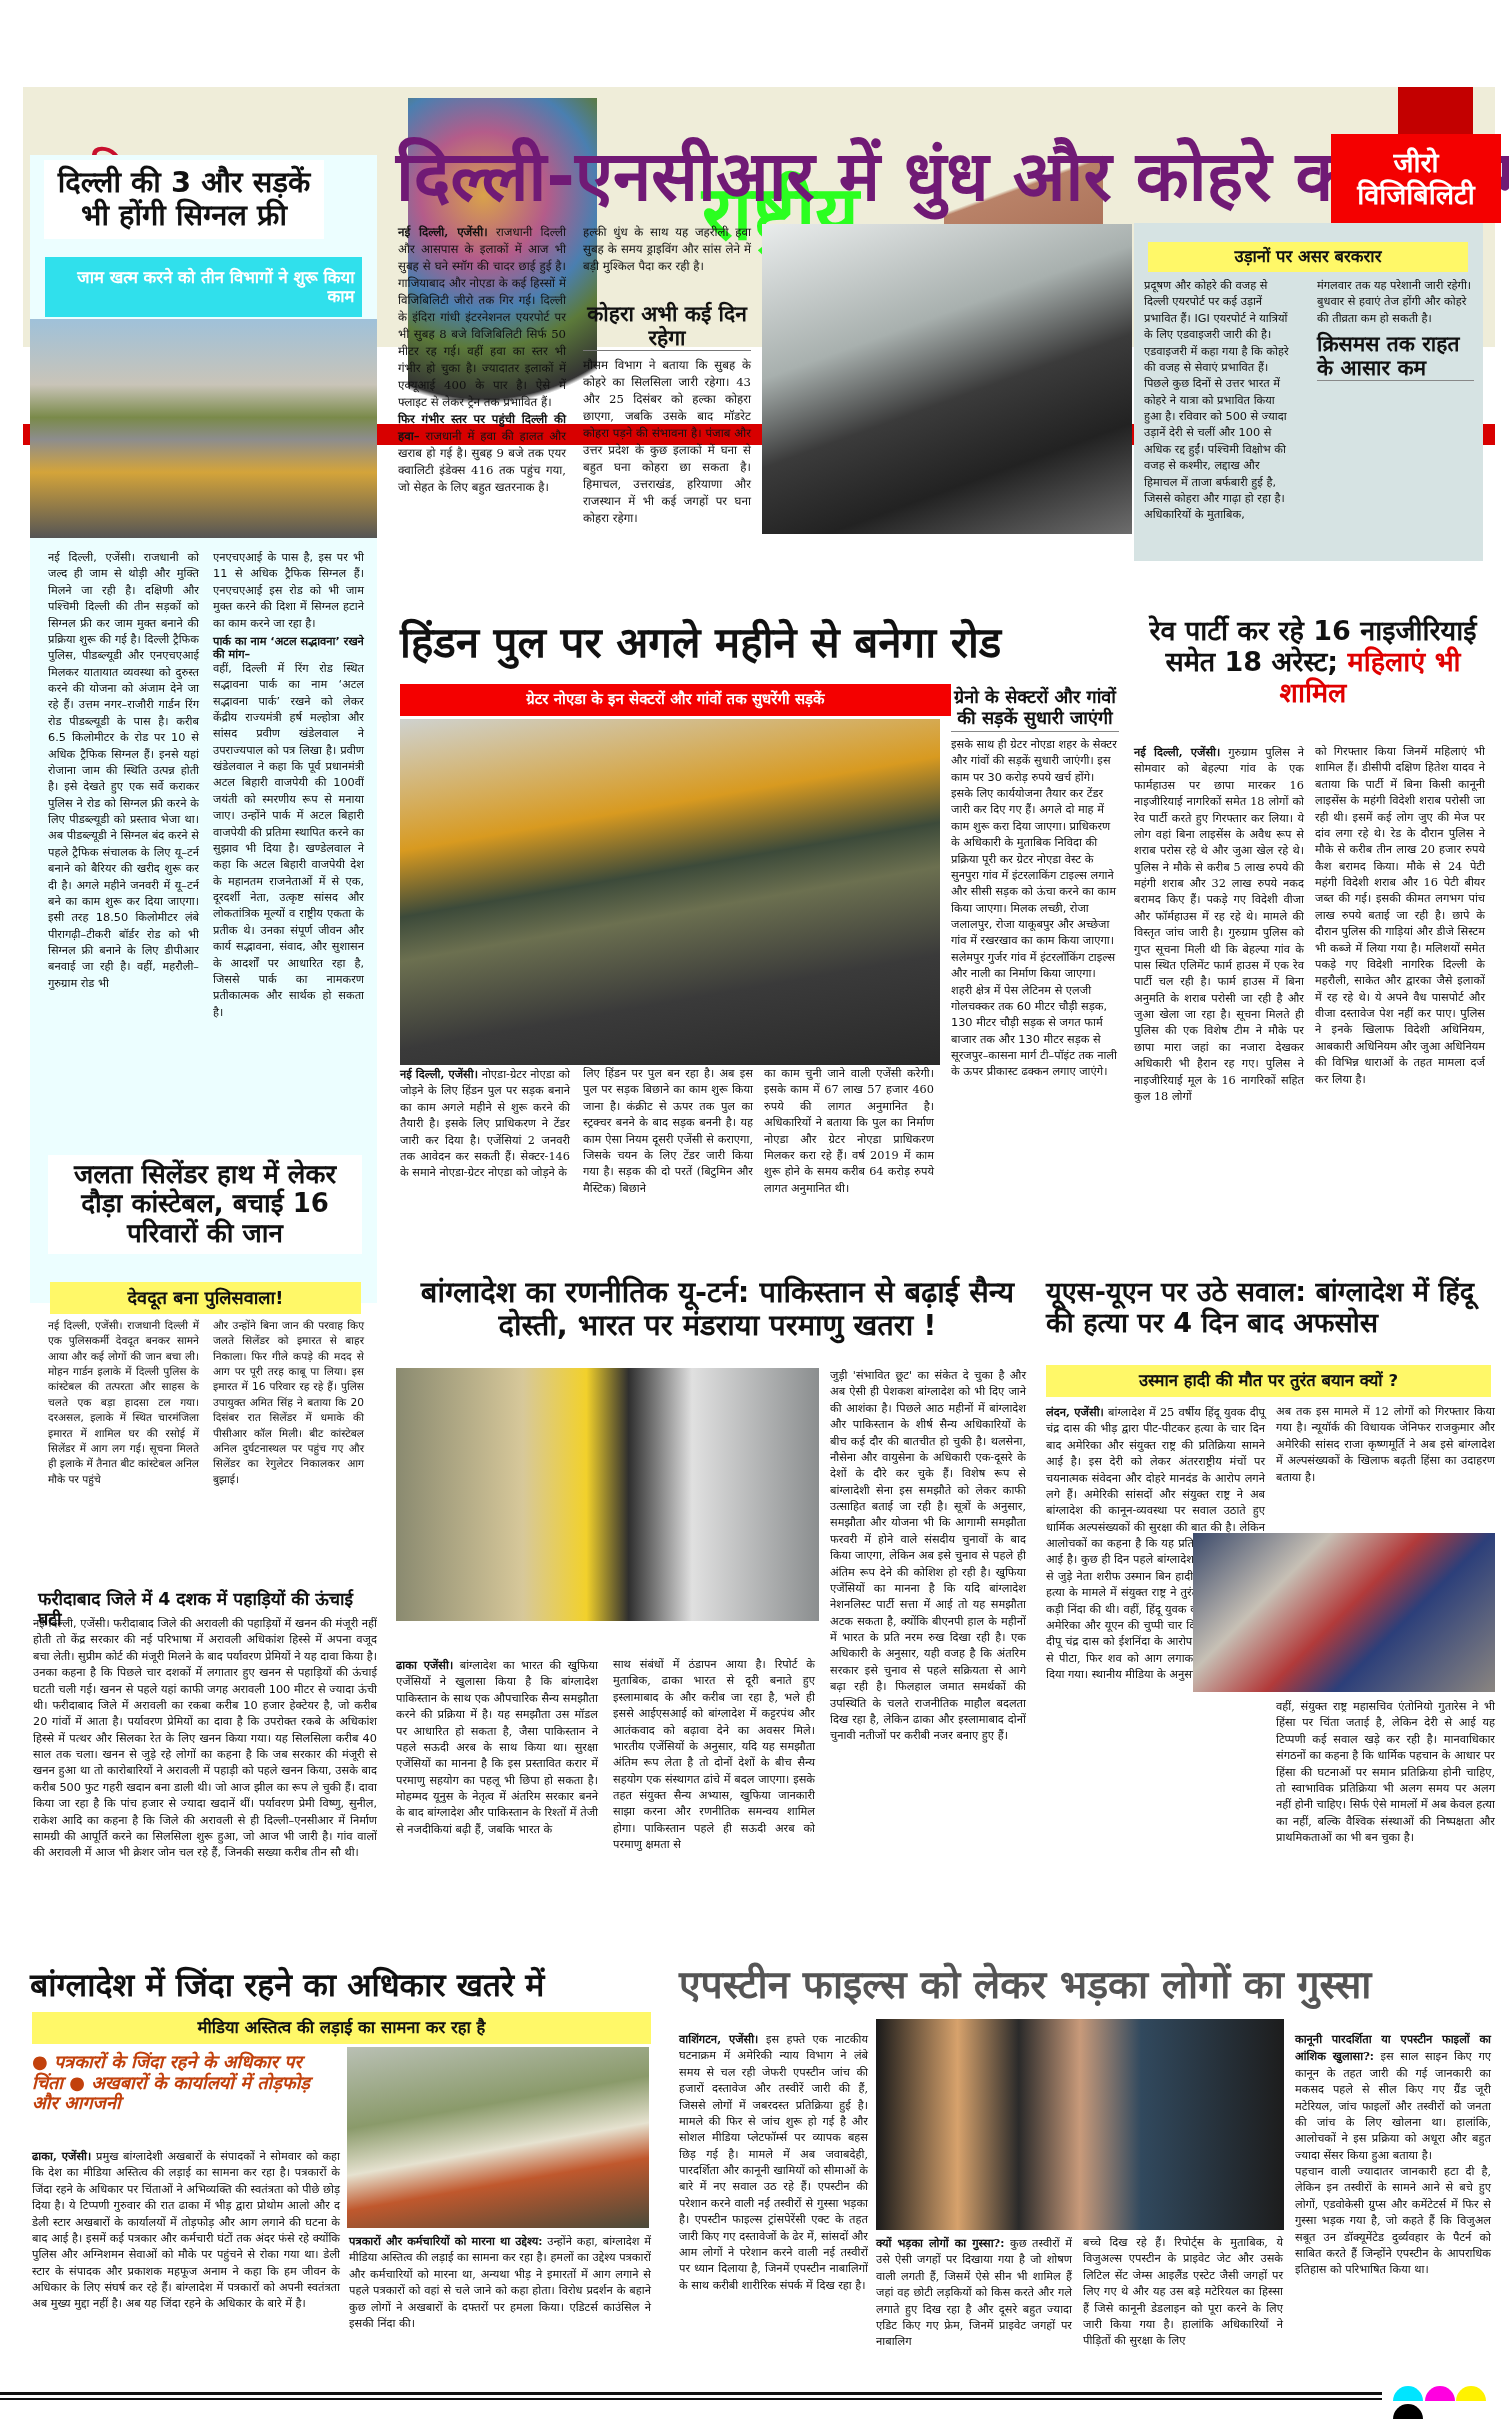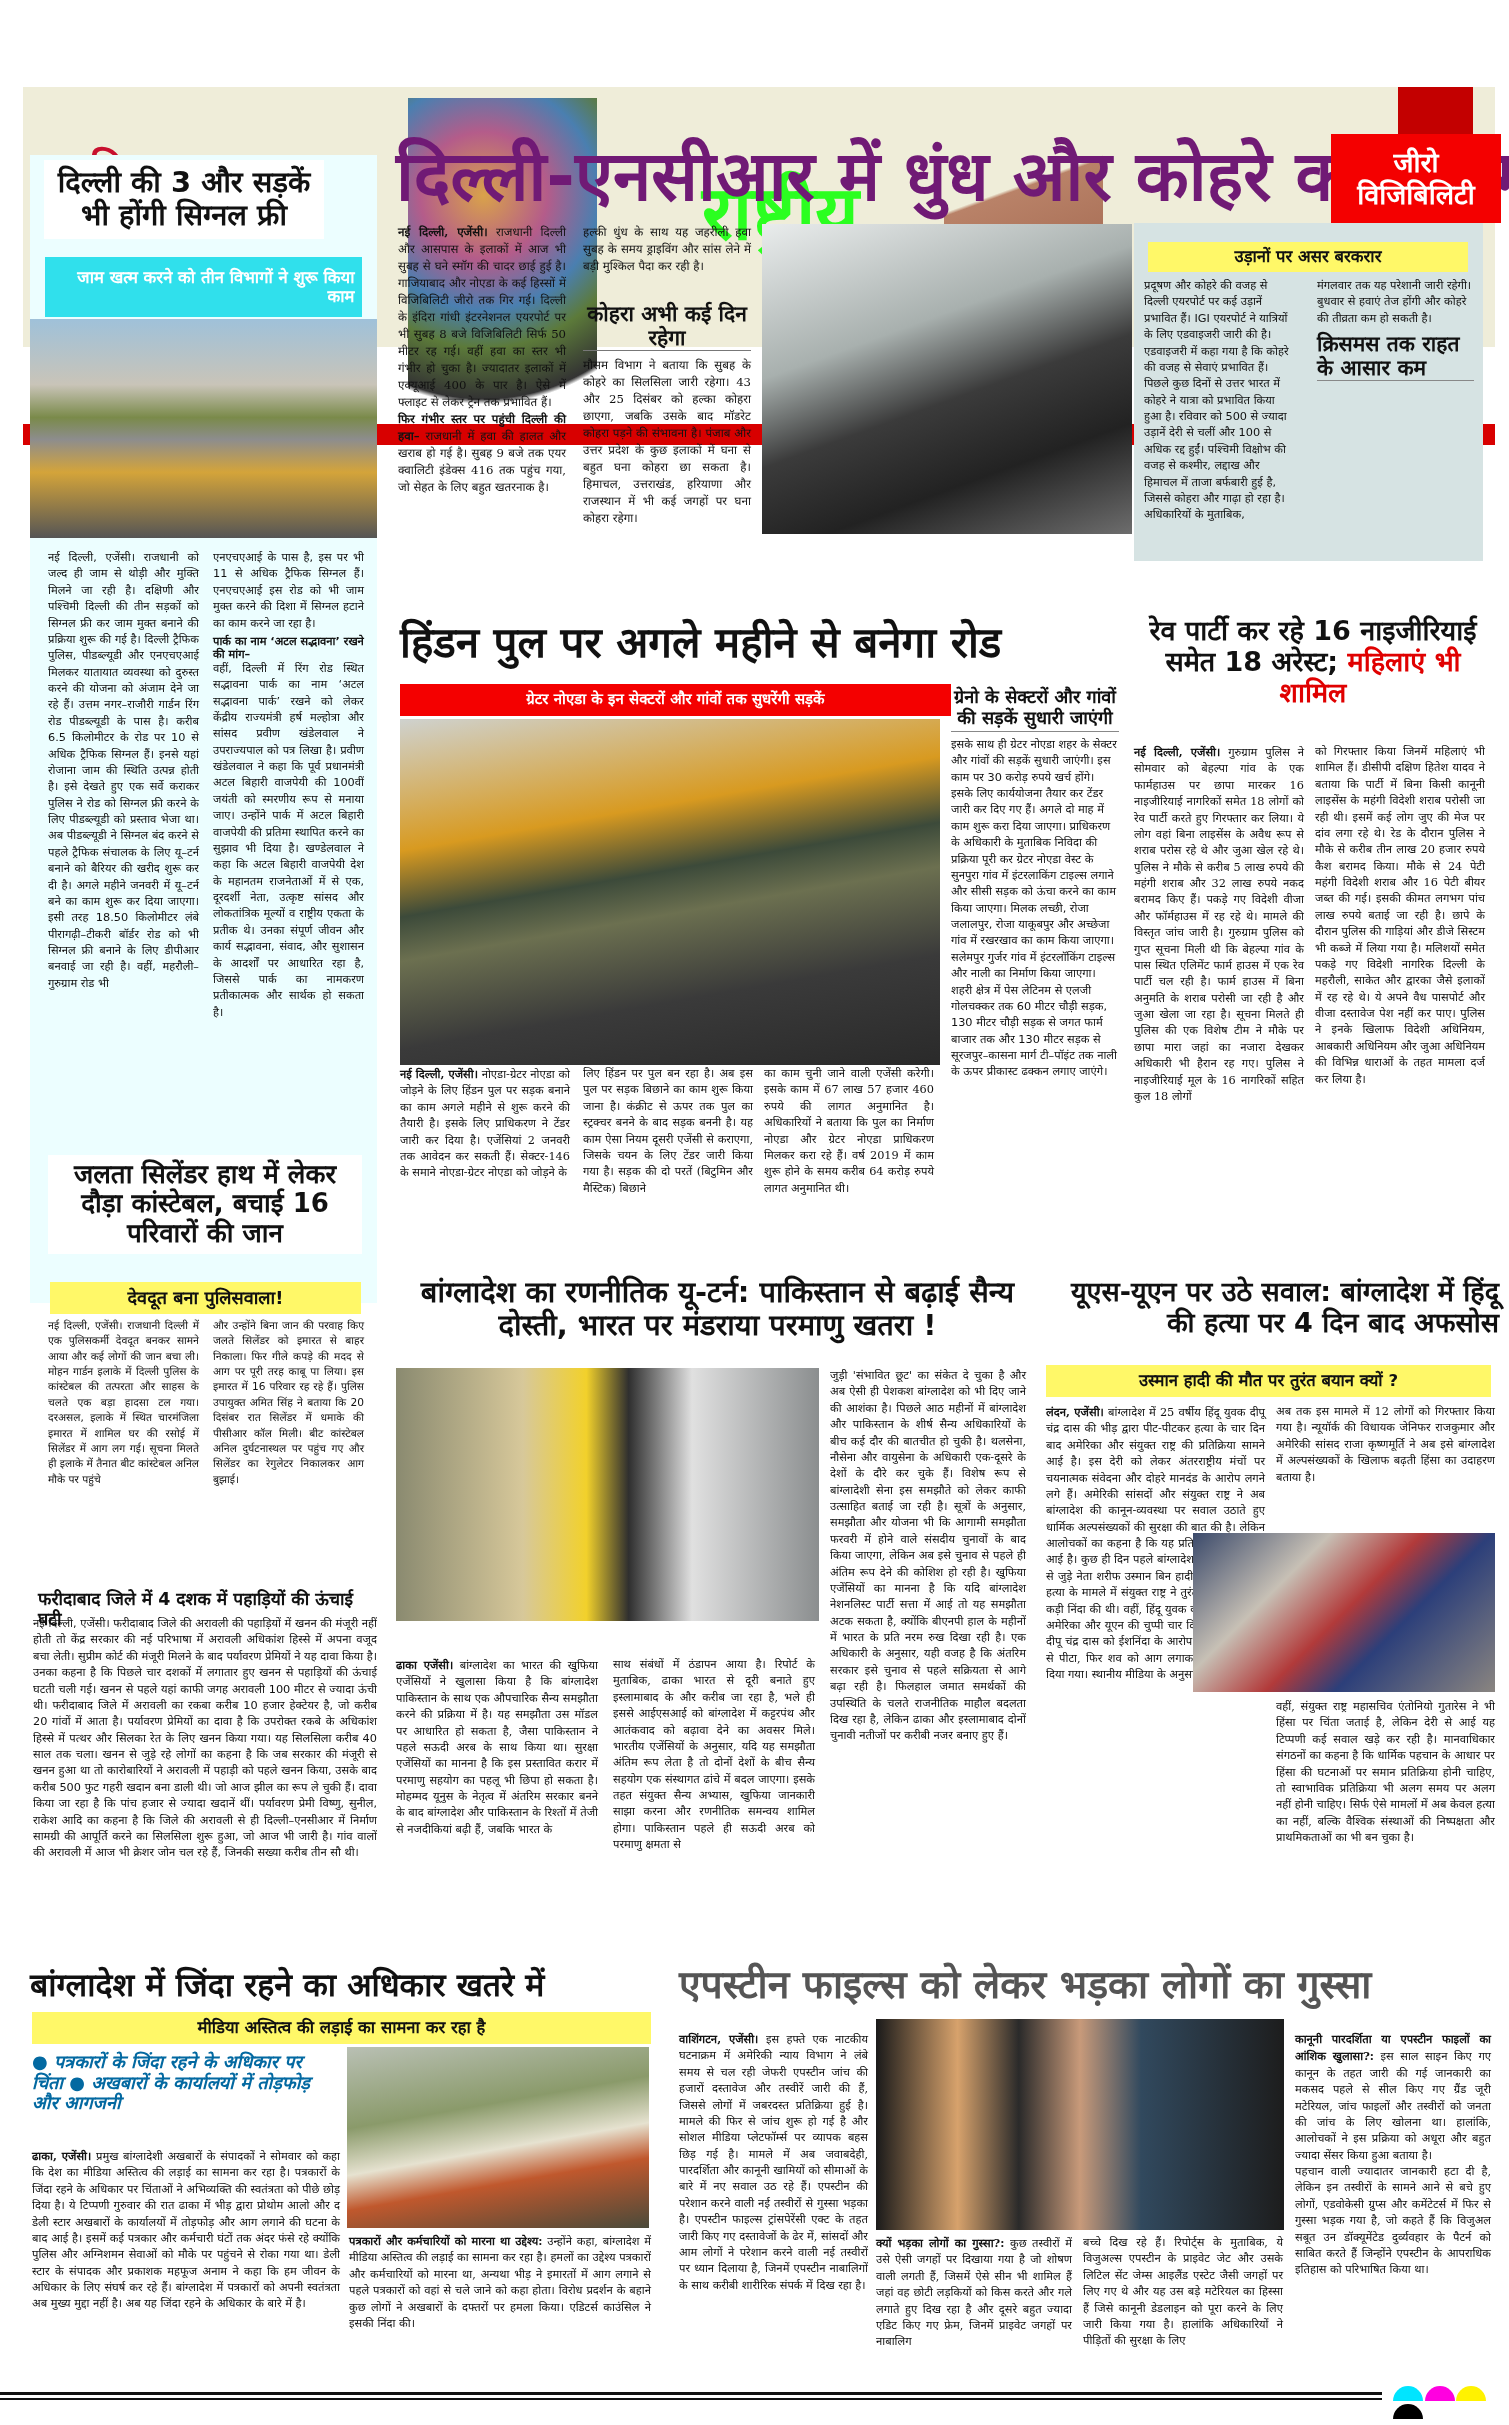--- a/index.html
+++ b/index.html
@@ -98,30 +98,30 @@
 <div class="blk hl" style="left:1132px;top:615px;width:362px;font-size:27px;text-align:center"><span>रेव पार्टी कर रहे 16 नाइजीरियाई समेत 18 अरेस्ट;</span> <span style="color:#e00000">महिलाएं भी शामिल</span></div>
 <div class="blk bodytext" style="left:1134px;top:744px;width:170px;font-size:11.3px"><b>नई दिल्ली, एजेंसी।</b> <span>गुरुग्राम पुलिस ने सोमवार को बेहल्पा गांव के एक फार्महाउस पर छापा मारकर 16 नाइजीरियाई नागरिकों समेत 18 लोगों को रेव पार्टी करते हुए गिरफ्तार कर लिया। ये लोग वहां बिना लाइसेंस के अवैध रूप से शराब परोस रहे थे और जुआ खेल रहे थे। पुलिस ने मौके से करीब 5 लाख रुपये की महंगी शराब और 32 लाख रुपये नकद बरामद किए हैं। पकड़े गए विदेशी वीजा और फॉर्महाउस में रह रहे थे। मामले की विस्तृत जांच जारी है। गुरुग्राम पुलिस को गुप्त सूचना मिली थी कि बेहल्पा गांव के पास स्थित एलिमेंट फार्म हाउस में एक रेव पार्टी चल रही है। फार्म हाउस में बिना अनुमति के शराब परोसी जा रही है और जुआ खेला जा रहा है। सूचना मिलते ही पुलिस की एक विशेष टीम ने मौके पर छापा मारा जहां का नजारा देखकर अधिकारी भी हैरान रह गए। पुलिस ने नाइजीरियाई मूल के 16 नागरिकों सहित कुल 18 लोगों</span></div>
 <div class="blk bodytext" style="left:1315px;top:744px;width:170px;font-size:11.3px">को गिरफ्तार किया जिनमें महिलाएं भी शामिल हैं। डीसीपी दक्षिण हितेश यादव ने बताया कि पार्टी में बिना किसी कानूनी लाइसेंस के महंगी विदेशी शराब परोसी जा रही थी। इसमें कई लोग जुए की मेज पर दांव लगा रहे थे। रेड के दौरान पुलिस ने मौके से करीब तीन लाख 20 हजार रुपये कैश बरामद किया। मौके से 24 पेटी महंगी विदेशी शराब और 16 पेटी बीयर जब्त की गई। इसकी कीमत लगभग पांच लाख रुपये बताई जा रही है। छापे के दौरान पुलिस की गाड़ियां और डीजे सिस्टम भी कब्जे में लिया गया है। मलिशयों समेत पकड़े गए विदेशी नागरिक दिल्ली के महरौली, साकेत और द्वारका जैसे इलाकों में रह रहे थे। ये अपने वैध पासपोर्ट और वीजा दस्तावेज पेश नहीं कर पाए। पुलिस ने इनके खिलाफ विदेशी अधिनियम, आबकारी अधिनियम और जुआ अधिनियम की विभिन्न धाराओं के तहत मामला दर्ज कर लिया है।</div>
 
 <div class="blk hl" style="left:393px;top:1276px;width:649px;font-size:29px;text-align:center">बांग्लादेश का रणनीतिक यू-टर्न: पाकिस्तान से बढ़ाई सैन्य दोस्ती, भारत पर मंडराया परमाणु खतरा !</div>
 <div class="img" style="left:396px;top:1368px;width:423px;height:253px;background:linear-gradient(90deg,#8a8a70 0%,#d7c89a 30%,#f2d12b 45%,#2f2f2f 55%,#e0e0e0 70%,#8b8e8f 100%)"></div>
 <div class="blk bodytext" style="left:396px;top:1657px;width:202px;font-size:11.3px"><b>ढाका एजेंसी।</b> <span>बांग्लादेश का भारत की खुफिया एजेंसियों ने खुलासा किया है कि बांग्लादेश पाकिस्तान के साथ एक औपचारिक सैन्य समझौता करने की प्रक्रिया में है। यह समझौता उस मॉडल पर आधारित हो सकता है, जैसा पाकिस्तान ने पहले सऊदी अरब के साथ किया था। सुरक्षा एजेंसियों का मानना है कि इस प्रस्तावित करार में परमाणु सहयोग का पहलू भी छिपा हो सकता है। मोहम्मद यूनुस के नेतृत्व में अंतरिम सरकार बनने के बाद बांग्लादेश और पाकिस्तान के रिश्तों में तेजी से नजदीकियां बढ़ी हैं, जबकि भारत के</span></div>
 <div class="blk bodytext" style="left:613px;top:1657px;width:202px;font-size:11.3px">साथ संबंधों में ठंडापन आया है। रिपोर्ट के मुताबिक, ढाका भारत से दूरी बनाते हुए इस्लामाबाद के और करीब जा रहा है, भले ही इससे आईएसआई को बांग्लादेश में कट्टरपंथ और आतंकवाद को बढ़ावा देने का अवसर मिले। भारतीय एजेंसियों के अनुसार, यदि यह समझौता अंतिम रूप लेता है तो दोनों देशों के बीच सैन्य सहयोग एक संस्थागत ढांचे में बदल जाएगा। इसके तहत संयुक्त सैन्य अभ्यास, खुफिया जानकारी साझा करना और रणनीतिक समन्वय शामिल होगा। पाकिस्तान पहले ही सऊदी अरब को परमाणु क्षमता से</div>
 <div class="blk bodytext" style="left:830px;top:1368px;width:196px;font-size:11.3px">जुड़ी 'संभावित छूट' का संकेत दे चुका है और अब ऐसी ही पेशकश बांग्लादेश को भी दिए जाने की आशंका है। पिछले आठ महीनों में बांग्लादेश और पाकिस्तान के शीर्ष सैन्य अधिकारियों के बीच कई दौर की बातचीत हो चुकी है। थलसेना, नौसेना और वायुसेना के अधिकारी एक-दूसरे के देशों के दौरे कर चुके हैं। विशेष रूप से बांग्लादेशी सेना इस समझौते को लेकर काफी उत्साहित बताई जा रही है। सूत्रों के अनुसार, समझौता और योजना भी कि आगामी समझौता फरवरी में होने वाले संसदीय चुनावों के बाद किया जाएगा, लेकिन अब इसे चुनाव से पहले ही अंतिम रूप देने की कोशिश हो रही है। खुफिया एजेंसियों का मानना है कि यदि बांग्लादेश नेशनलिस्ट पार्टी सत्ता में आई तो यह समझौता अटक सकता है, क्योंकि बीएनपी हाल के महीनों में भारत के प्रति नरम रुख दिखा रही है। एक अधिकारी के अनुसार, यही वजह है कि अंतरिम सरकार इसे चुनाव से पहले सक्रियता से आगे बढ़ा रही है। फिलहाल जमात समर्थकों की उपस्थिति के चलते राजनीतिक माहौल बदलता दिख रहा है, लेकिन ढाका और इस्लामाबाद दोनों चुनावी नतीजों पर करीबी नजर बनाए हुए हैं।</div>
 
-<div class="blk hl" style="left:1046px;top:1276px;width:453px;font-size:27px;text-align:right">यूएस-यूएन पर उठे सवाल: बांग्लादेश में हिंदू की हत्या पर 4 दिन बाद अफसोस</div>
+<div class="blk hl" style="left:1046px;top:1276px;width:453px;font-size:27px;text-align:left">यूएस-यूएन पर उठे सवाल: बांग्लादेश में हिंदू की हत्या पर 4 दिन बाद अफसोस</div>
 <div class="blk yellow hl" style="left:1046px;top:1365px;width:445px;height:32px;display:flex;align-items:center;justify-content:center;font-size:16.6px">उस्मान हादी की मौत पर तुरंत बयान क्यों ?</div>
 <div class="blk bodytext" style="left:1046px;top:1404px;width:219px;font-size:11.3px"><b>लंदन, एजेंसी।</b> <span>बांग्लादेश में 25 वर्षीय हिंदू युवक दीपू चंद्र दास की भीड़ द्वारा पीट-पीटकर हत्या के चार दिन बाद अमेरिका और संयुक्त राष्ट्र की प्रतिक्रिया सामने आई है। इस देरी को लेकर अंतरराष्ट्रीय मंचों पर चयनात्मक संवेदना और दोहरे मानदंड के आरोप लगने लगे हैं। अमेरिकी सांसदों और संयुक्त राष्ट्र ने अब बांग्लादेश की कानून-व्यवस्था पर सवाल उठाते हुए धार्मिक अल्पसंख्यकों की सुरक्षा की बात की है। लेकिन आलोचकों का कहना है कि यह प्रतिक्रिया बहुत देर से आई है। कुछ ही दिन पहले बांग्लादेश में विरोध प्रदर्शनों से जुड़े नेता शरीफ उस्मान बिन हादी की गोली मारकर हत्या के मामले में संयुक्त राष्ट्र ने तुरंत बयान जारी कर कड़ी निंदा की थी। वहीं, हिंदू युवक की नृशंस हत्या पर अमेरिका और यूएन की चुप्पी चार दिनों तक बनी रही। दीपू चंद्र दास को ईशनिंदा के आरोप में भीड़ ने बेरहमी से पीटा, फिर शव को आग लगाकर सड़क पर फेंक दिया गया। स्थानीय मीडिया के अनुसार</span></div>
 <div class="blk bodytext" style="left:1276px;top:1404px;width:219px;font-size:11.3px">अब तक इस मामले में 12 लोगों को गिरफ्तार किया गया है। न्यूयॉर्क की विधायक जेनिफर राजकुमार और अमेरिकी सांसद राजा कृष्णमूर्ति ने अब इसे बांग्लादेश में अल्पसंख्यकों के खिलाफ बढ़ती हिंसा का उदाहरण बताया है।</div>
 <div class="img" style="left:1193px;top:1533px;width:302px;height:159px;background:linear-gradient(135deg,#3b4a6b 0%,#c7c0b5 30%,#b23a3a 50%,#2c3f7a 65%,#8a8580 100%)"></div>
 <div class="blk bodytext" style="left:1276px;top:1699px;width:219px;font-size:11.3px">वहीं, संयुक्त राष्ट्र महासचिव एंतोनियो गुतारेस ने भी हिंसा पर चिंता जताई है, लेकिन देरी से आई यह टिप्पणी कई सवाल खड़े कर रही है। मानवाधिकार संगठनों का कहना है कि धार्मिक पहचान के आधार पर हिंसा की घटनाओं पर समान प्रतिक्रिया होनी चाहिए, तो स्वाभाविक प्रतिक्रिया भी अलग समय पर अलग नहीं होनी चाहिए। सिर्फ ऐसे मामलों में अब केवल हत्या का नहीं, बल्कि वैश्विक संस्थाओं की निष्पक्षता और प्राथमिकताओं का भी बन चुका है।</div>
 
 <div class="blk hl" style="left:30px;top:1967px;width:642px;font-size:32px;white-space:nowrap">बांग्लादेश में जिंदा रहने का अधिकार खतरे में</div>
 <div class="blk yellow hl" style="left:32px;top:2012px;width:619px;height:32px;display:flex;align-items:center;justify-content:center;font-size:16.6px">मीडिया अस्तित्व की लड़ाई का सामना कर रहा है</div>
-<div class="blk hl" style="left:32px;top:2052px;width:302px;font-size:18px;color:#0369a1;font-style:italic">● पत्रकारों के जिंदा रहने के अधिकार पर चिंता ● अखबारों के कार्यालयों में तोड़फोड़ और आगजनी</div>
+<div class="blk hl" style="left:32px;top:2052px;width:302px;font-size:18px;color:#c2410c;font-style:italic">● पत्रकारों के जिंदा रहने के अधिकार पर चिंता ● अखबारों के कार्यालयों में तोड़फोड़ और आगजनी</div>
 <div class="img" style="left:347px;top:2047px;width:302px;height:181px;background:linear-gradient(170deg,#b9c0b4 0%,#8a9a6a 35%,#e6e2d0 55%,#c0582d 70%,#4a4a3a 100%)"></div>
 <div class="blk bodytext" style="left:32px;top:2148px;width:308px;font-size:11.3px"><b>ढाका, एजेंसी।</b> <span>प्रमुख बांग्लादेशी अखबारों के संपादकों ने सोमवार को कहा कि देश का मीडिया अस्तित्व की लड़ाई का सामना कर रहा है। पत्रकारों के जिंदा रहने के अधिकार पर चिंताओं ने अभिव्यक्ति की स्वतंत्रता को पीछे छोड़ दिया है। ये टिप्पणी गुरुवार की रात ढाका में भीड़ द्वारा प्रोथोम आलो और द डेली स्टार अखबारों के कार्यालयों में तोड़फोड़ और आग लगाने की घटना के बाद आई है। इसमें कई पत्रकार और कर्मचारी घंटों तक अंदर फंसे रहे क्योंकि पुलिस और अग्निशमन सेवाओं को मौके पर पहुंचने से रोका गया था। डेली स्टार के संपादक और प्रकाशक महफूज अनाम ने कहा कि हम जीवन के अधिकार के लिए संघर्ष कर रहे हैं। बांग्लादेश में पत्रकारों को अपनी स्वतंत्रता अब मुख्य मुद्दा नहीं है। अब यह जिंदा रहने के अधिकार के बारे में है।</span></div>
 <div class="blk" style="left:349px;top:2233px;width:302px">
   <div class="bodytext" style="font-size:11.3px"><b>पत्रकारों और कर्मचारियों को मारना था उद्देश्य:</b> <span>उन्होंने कहा, बांग्लादेश में मीडिया अस्तित्व की लड़ाई का सामना कर रहा है। हमलों का उद्देश्य पत्रकारों और कर्मचारियों को मारना था, अन्यथा भीड़ ने इमारतों में आग लगाने से पहले पत्रकारों को वहां से चले जाने को कहा होता। विरोध प्रदर्शन के बहाने कुछ लोगों ने अखबारों के दफ्तरों पर हमला किया। एडिटर्स काउंसिल ने इसकी निंदा की।</span></div>
 </div>
 
 <div class="blk hl" style="left:679px;top:1963px;width:815px;font-size:39px;color:#555;white-space:nowrap">एपस्टीन फाइल्स को लेकर भड़का लोगों का गुस्सा</div>
 <div class="blk bodytext" style="left:679px;top:2031px;width:189px;font-size:11.3px"><b>वाशिंगटन, एजेंसी।</b> <span>इस हफ्ते एक नाटकीय घटनाक्रम में अमेरिकी न्याय विभाग ने लंबे समय से चल रही जेफरी एपस्टीन जांच की हजारों दस्तावेज और तस्वीरें जारी की हैं, जिससे लोगों में जबरदस्त प्रतिक्रिया हुई है। मामले की फिर से जांच शुरू हो गई है और सोशल मीडिया प्लेटफॉर्म्स पर व्यापक बहस छिड़ गई है। मामले में अब जवाबदेही, पारदर्शिता और कानूनी खामियों को सीमाओं के बारे में नए सवाल उठ रहे हैं। एपस्टीन की परेशान करने वाली नई तस्वीरों से गुस्सा भड़का है। एपस्टीन फाइल्स ट्रांसपेरेंसी एक्ट के तहत जारी किए गए दस्तावेजों के ढेर में, सांसदों और आम लोगों ने परेशान करने वाली नई तस्वीरों पर ध्यान दिलाया है, जिनमें एपस्टीन नाबालिगों के साथ करीबी शारीरिक संपर्क में दिख रहा है।</span></div>
 <div class="img" style="left:876px;top:2019px;width:408px;height:211px;background:linear-gradient(90deg,#1a1a1a 0%,#d7a26c 20%,#2a2a2a 35%,#c89a7a 50%,#31495e 65%,#1d1d1d 100%)"></div>
 <div class="blk" style="left:876px;top:2235px;width:196px">

